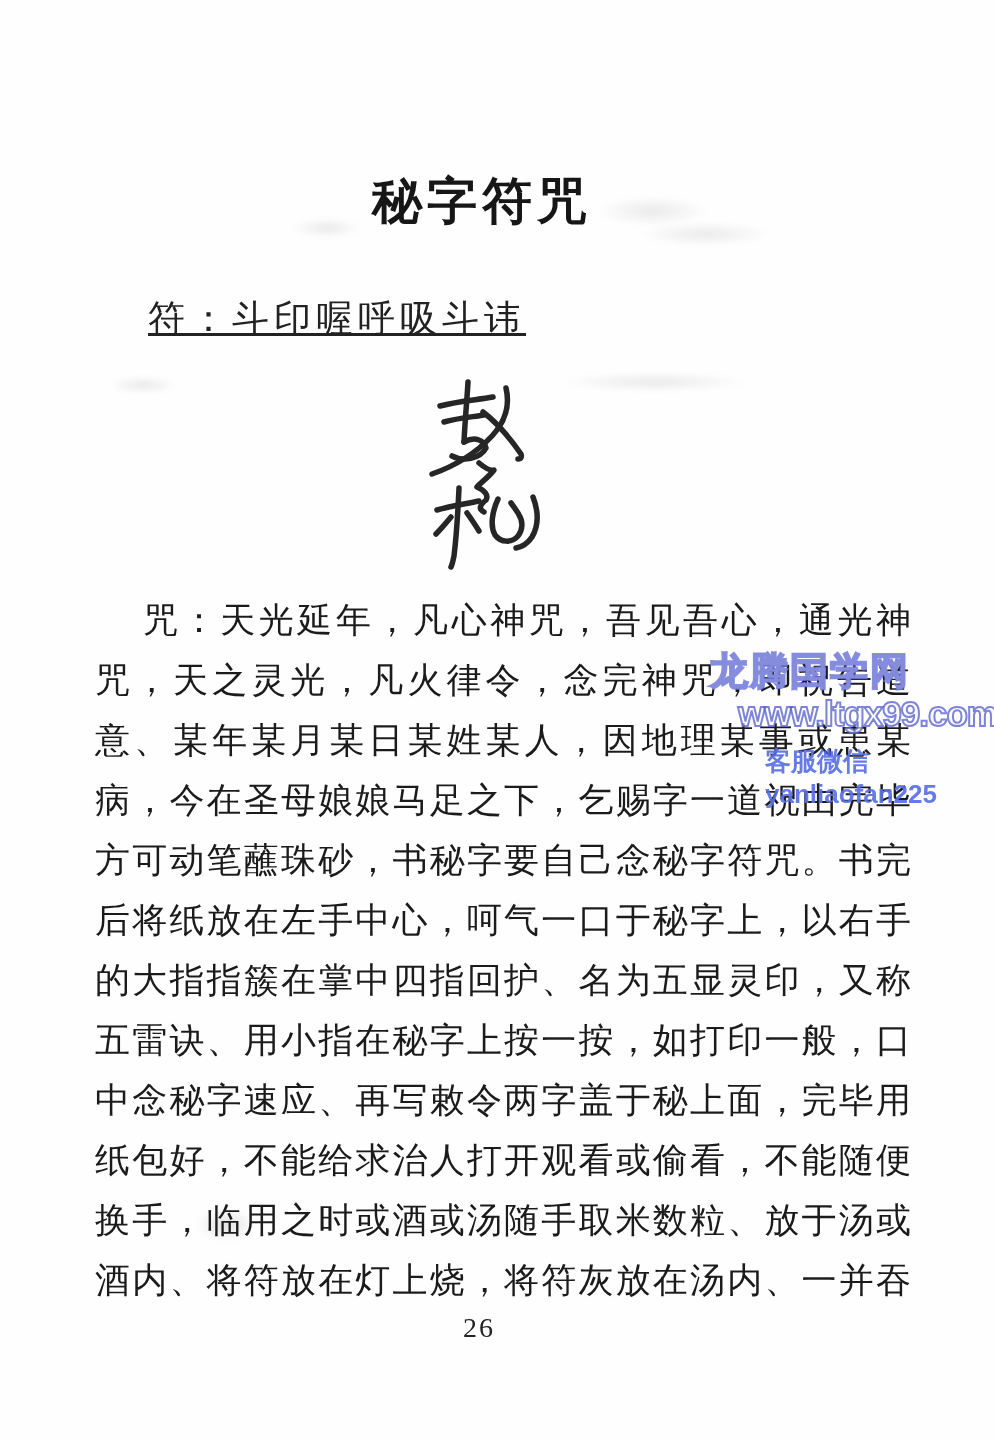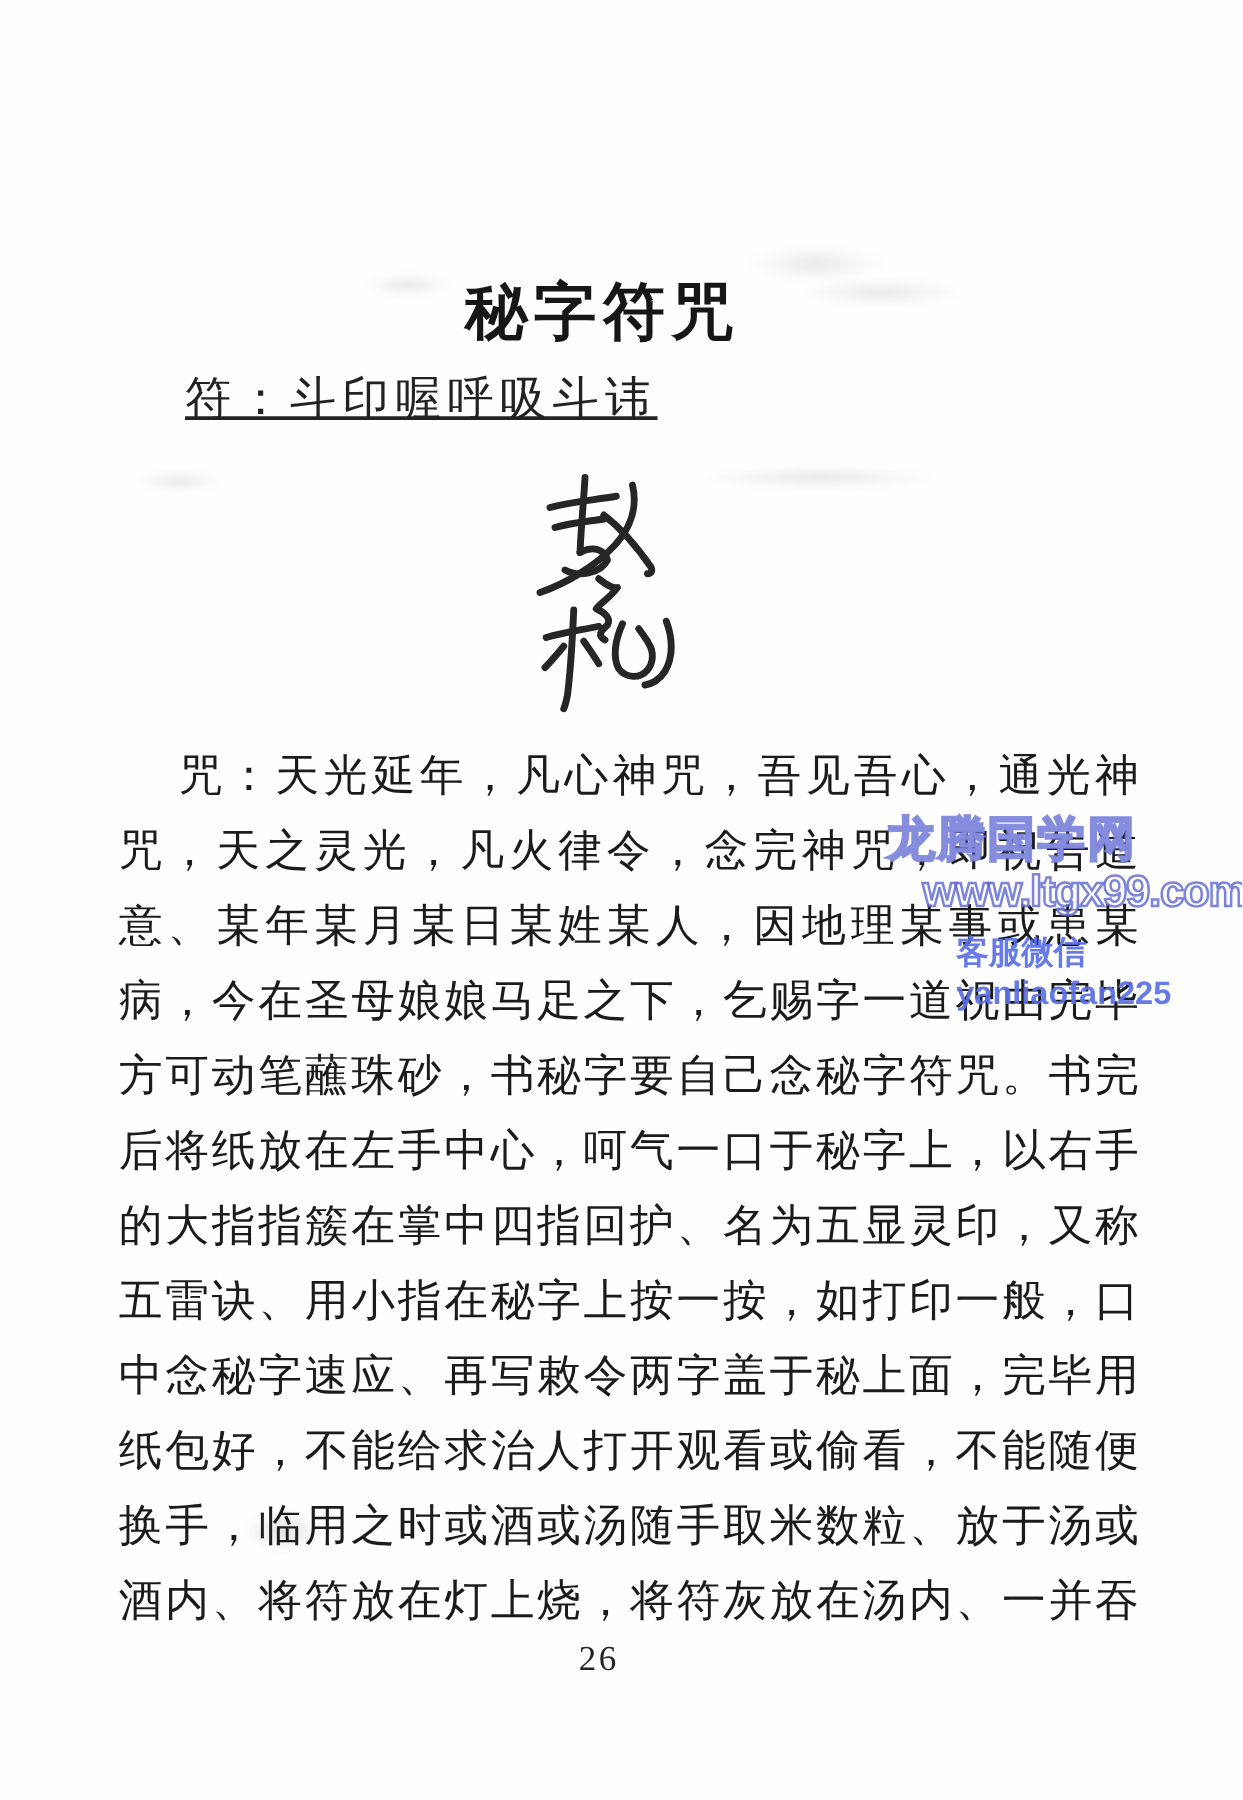--- a/index.html
+++ b/index.html
@@ -9,21 +9,21 @@
     background:#fefefe;
     overflow:hidden;
     font-family:"Liberation Serif","DejaVu Serif",serif;
     color:#1c1c1c;
   }
   
   .title{
     position:absolute;top:168px;left:0;width:994px;
     text-align:center;padding-right:30px;box-sizing:border-box;
     font-family:"Liberation Sans","DejaVu Sans",sans-serif;
-    font-size:50px;font-weight:800;letter-spacing:5px;color:#161616;margin-top:48px;
+    font-size:50px;font-weight:800;letter-spacing:5px;color:#161616;
   }
   
   .fu-line{
     position:absolute;top:294px;left:148px;
     font-size:37px;letter-spacing:5px;color:#222;text-decoration:underline;
   }
   
   .bodyline{
     position:absolute;left:95px;width:816px;height:50px;
     display:flex;justify-content:space-between;align-items:flex-start;

